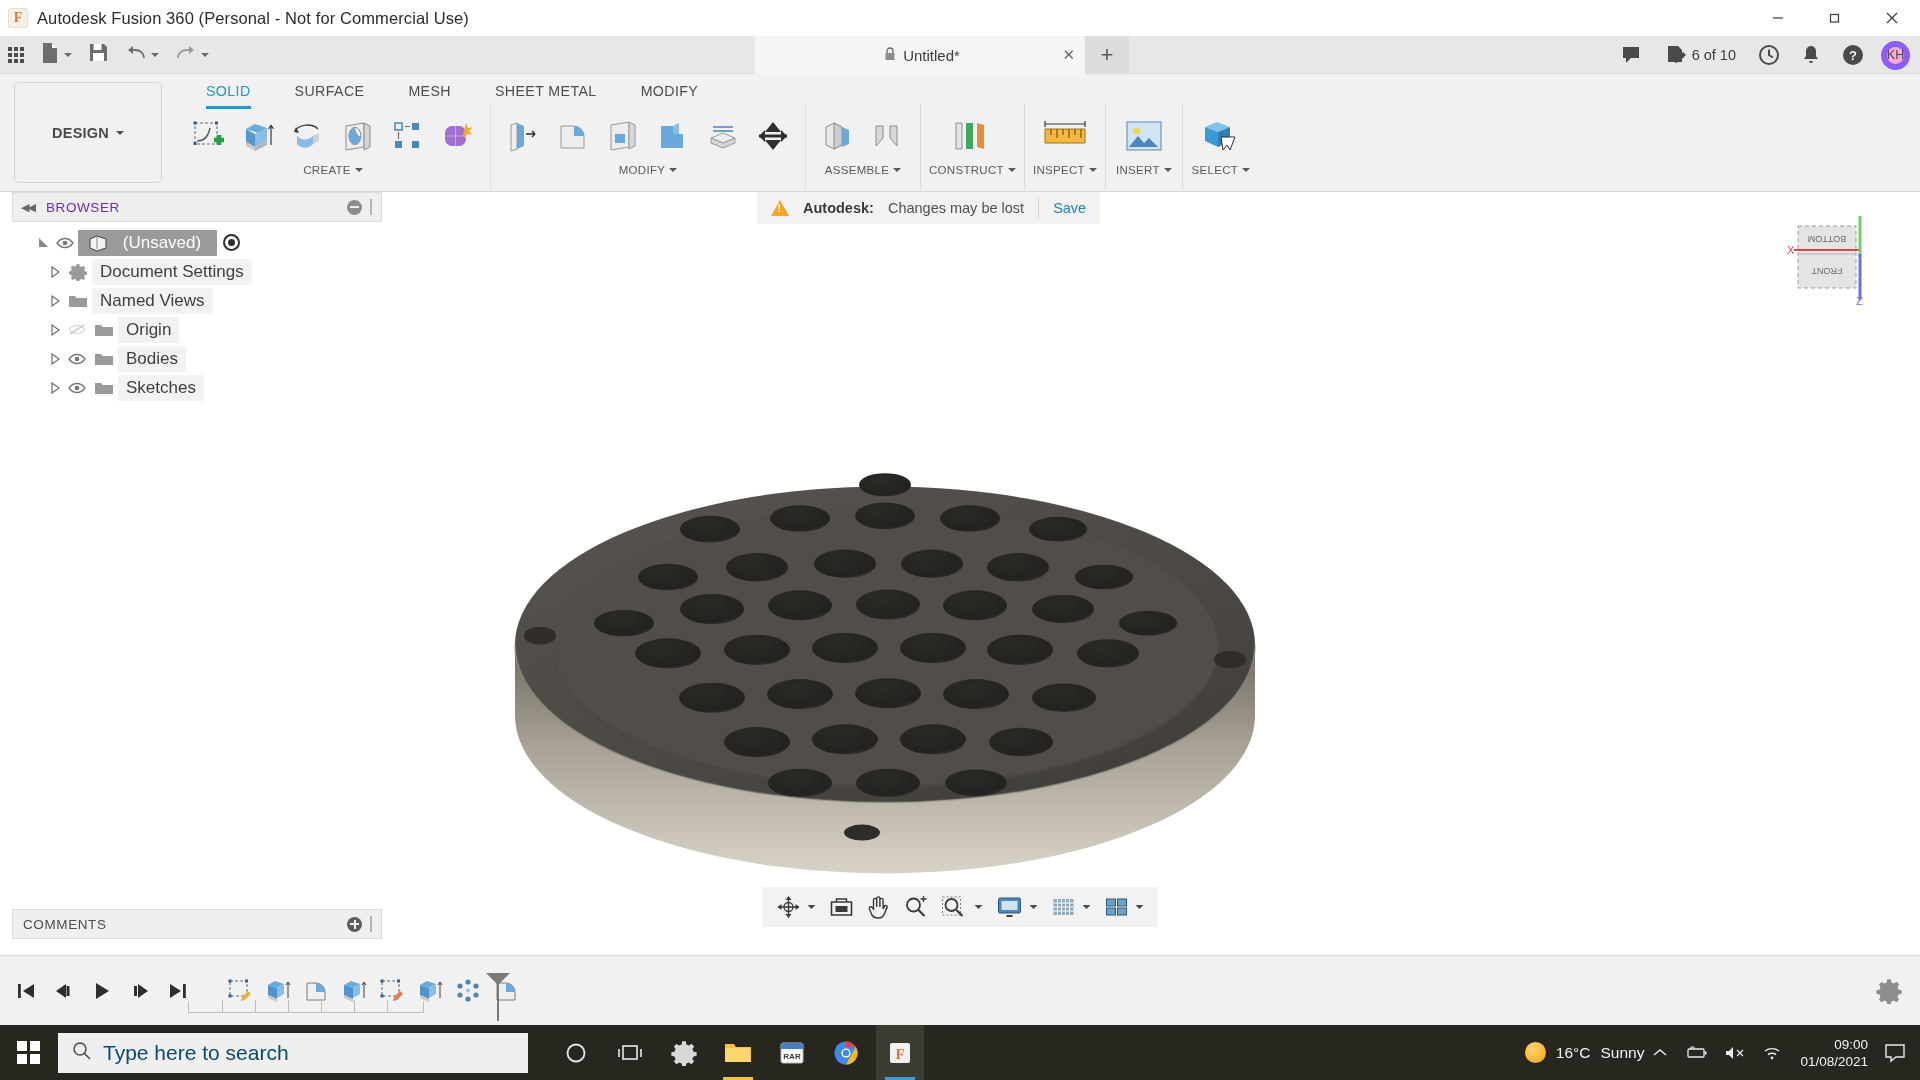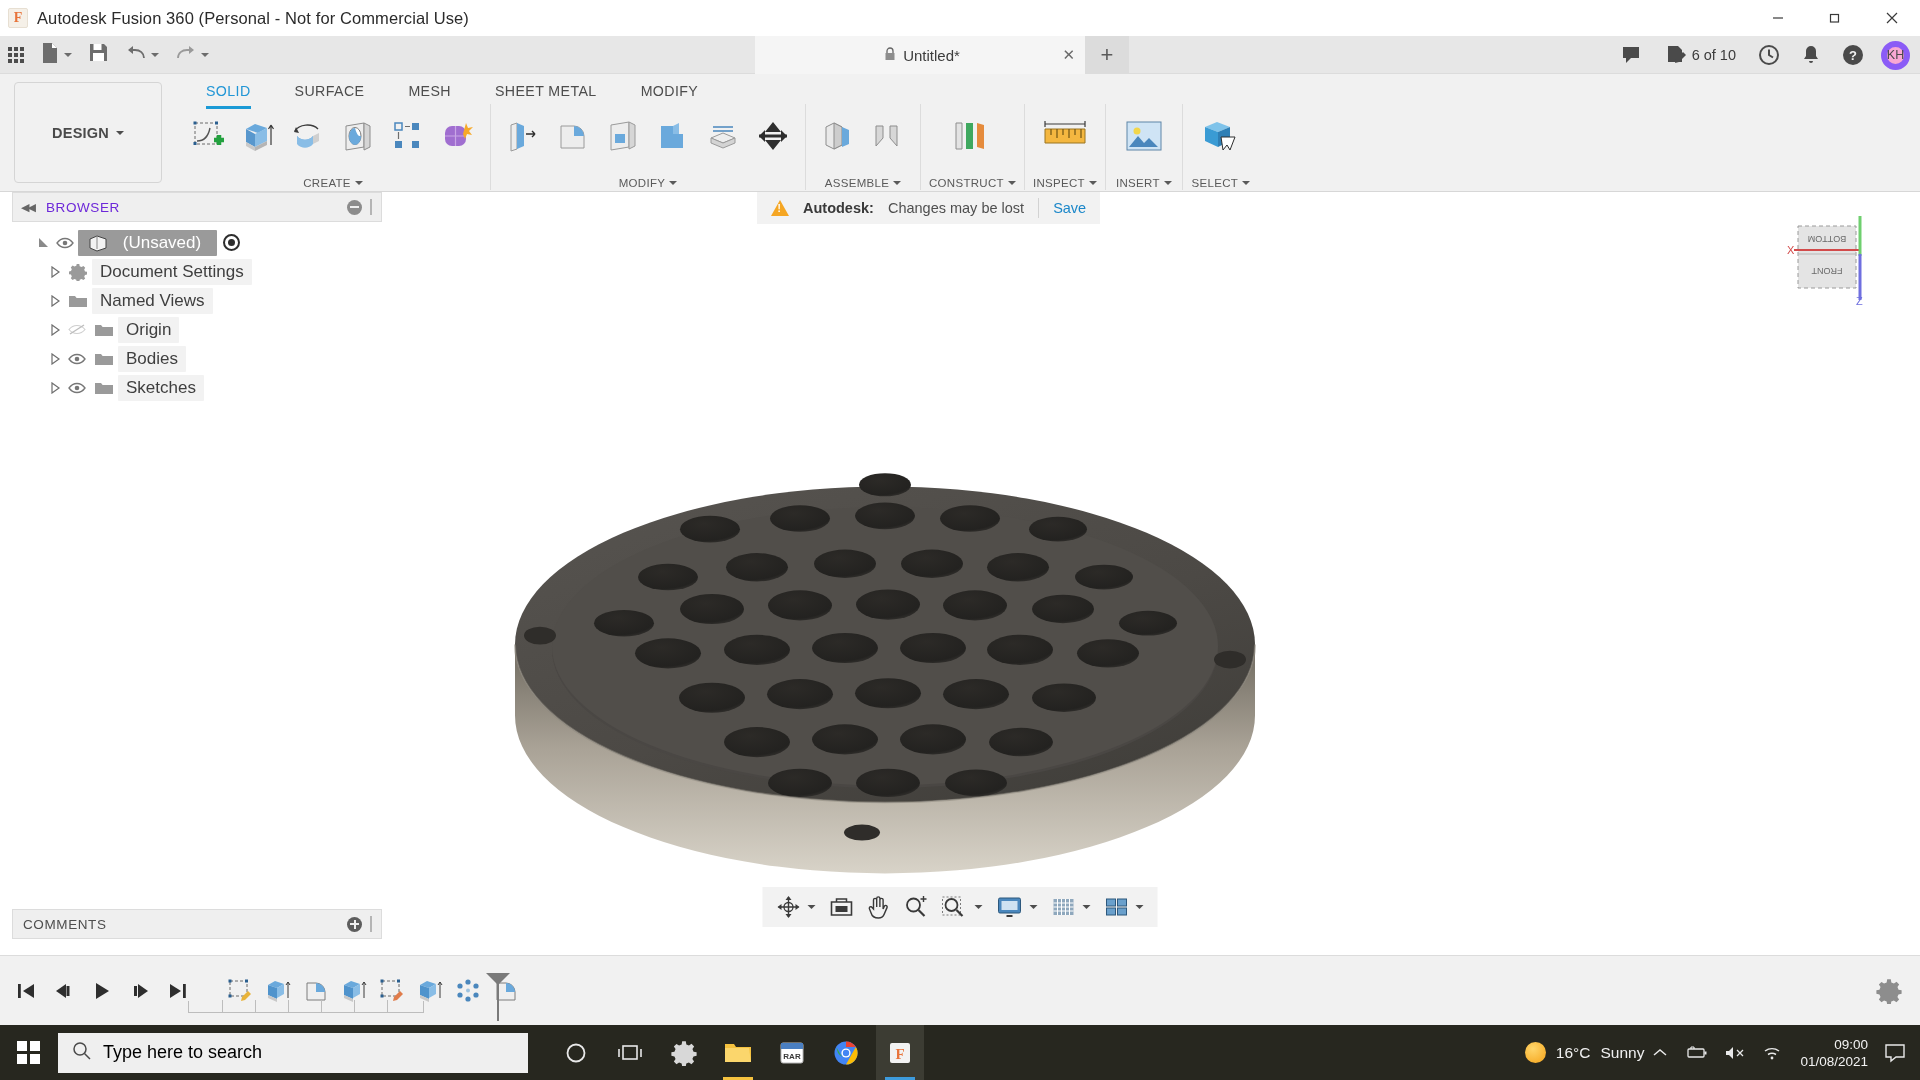--- a/index.html
+++ b/index.html
@@ -72,21 +72,21 @@
   .tab.active{ color:#2196d6; }
   .tab.active::after{ content:''; display:block; height:3px; background:#1b9ad6; margin-top:2px;}
   .groups{ display:flex; align-items:flex-start; padding-left:14px; height:86px;}
   .group{ display:flex; flex-direction:column; align-items:center; position:relative;
           padding:0 8px; height:86px;}
   .group + .group{ border-left:1px solid #dcdcdc;}
   .grow{ display:flex; align-items:center; gap:2px; height:60px; padding-top:4px;}
   .gicon{ width:48px;height:52px; display:flex;align-items:center;justify-content:center;}
   .gicon svg{ display:block;}
   .glabel{ font-size:11.5px; color:#5a5a5a; letter-spacing:.3px; display:flex;align-items:center;
-           gap:4px; margin-top:13px;}
+           gap:4px; margin-top:0;}
   .glabel .caret{ border-top-color:#5a5a5a; margin-left:0;}
 
   
   .workspace{ position:absolute; left:0; top:192px; right:0; bottom:125px; background:#ffffff;}
 
   
   .browser{ position:absolute; left:12px; top:0; width:370px; }
   .browser-head{
     height:30px; background:#efefef; border:1px solid #dcdcdc; display:flex; align-items:center;
     padding:0 8px; position:relative;
@@ -174,21 +174,21 @@
     position:absolute; left:0; bottom:0; width:1920px; height:55px; background:#27271f;
     display:flex; align-items:center;
   }
   .start{ width:57px;height:55px;display:flex;align-items:center;justify-content:center;}
   .winlogo{ display:grid;grid-template-columns:10px 10px;grid-template-rows:10px 10px;gap:2.5px;}
   .winlogo i{ background:#fff; display:block;}
   .search-box{
     width:470px;height:40px;background:#efefef;display:flex;align-items:center;padding:0 14px;gap:12px;
     margin-left:1px;
   }
-  .search-box span{ font-size:18px; color:#000000;}
+  .search-box span{ font-size:21px; color:#0c4a6e;}
   .tb-apps{ display:flex; align-items:center; margin-left:24px; gap:6px;}
   .tb-app{ width:48px;height:55px;display:flex;align-items:center;justify-content:center;position:relative;}
   .tb-app.active{ background:#3c3c33;}
   .tb-app .underline{ position:absolute; bottom:0; left:9px; width:30px; height:3px; background:#3d9bdc;}
   .tray{ position:absolute; right:0; display:flex; align-items:center; height:55px; color:#e8e8e8;}
   .weather{ display:flex;align-items:center;gap:10px;font-size:15.5px;color:#f0f0f0;}
   .sun{ width:21px;height:21px;border-radius:50%;
         background:radial-gradient(circle at 38% 32%, #ffd66b, #f8b231 70%);}
   .tray-ico{ padding:0 8px; display:flex;align-items:center; color:#e9e9e9;}
   .clock{ text-align:right; font-size:13.5px; line-height:17px; color:#f2f2f2; padding:0 10px;}

